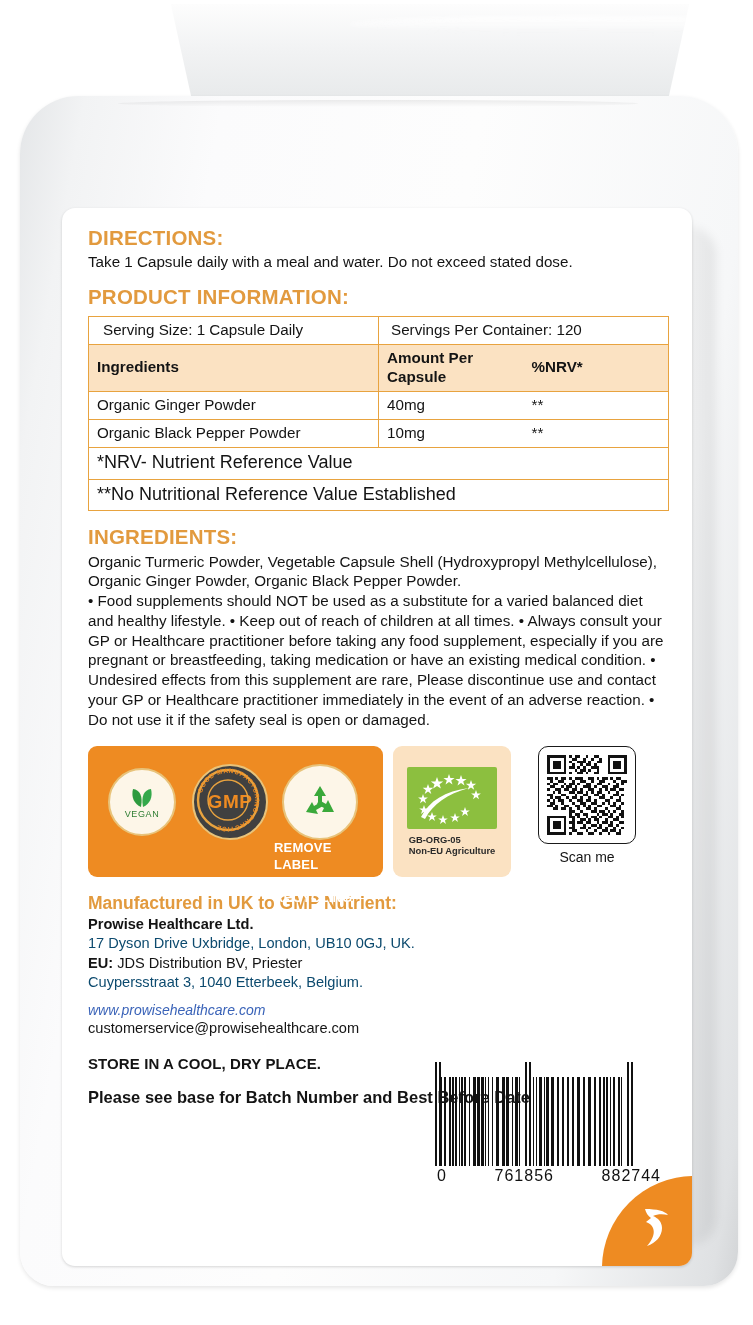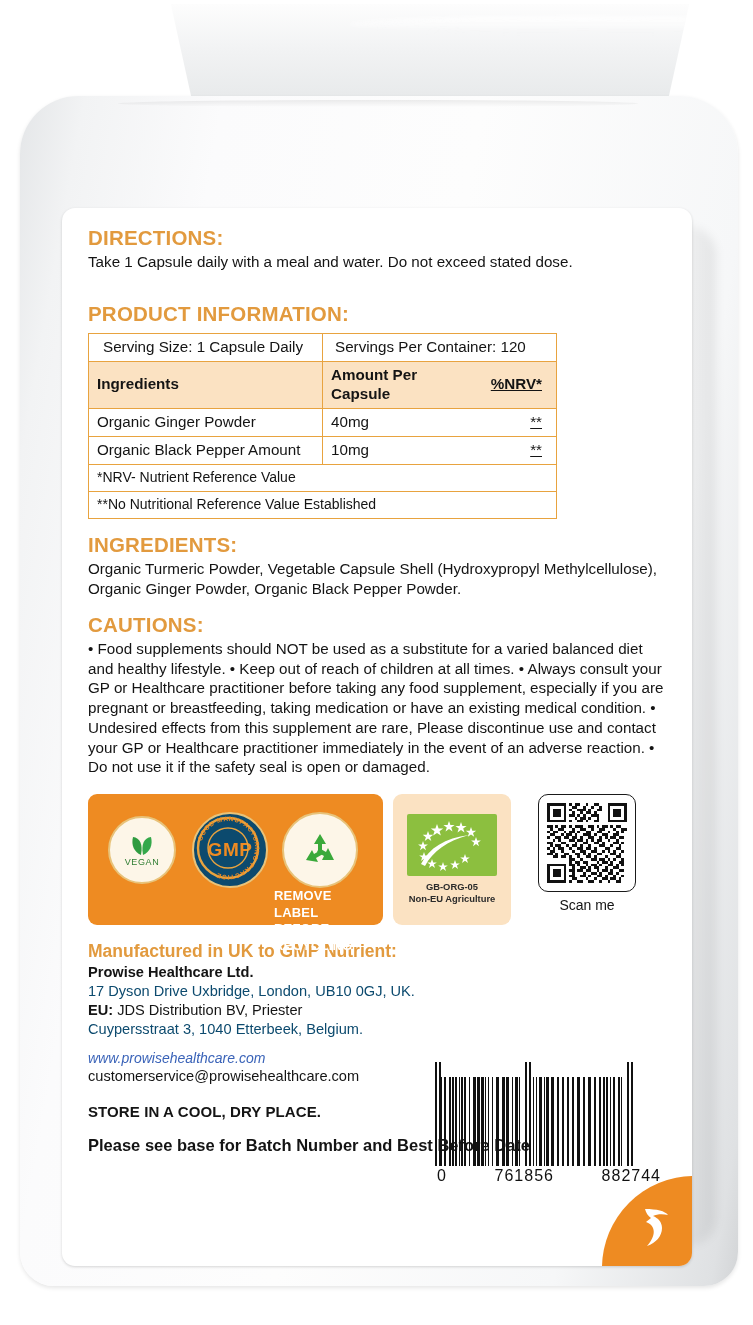--- a/index.html
+++ b/index.html
@@ -58,54 +58,54 @@
   .head{
     color:#E29A3E;font-size:20.5px;font-weight:bold;letter-spacing:.2px;
     margin:0 0 2px 0;line-height:1.18;
   }
   .body-text{
     color:#141414;font-size:15.2px;line-height:1.30;margin:0;
   }
 
   
   .nutri{
-    width:469px;border-collapse:collapse;margin:7px 0 0 0;
+    width:581px;border-collapse:collapse;margin:7px 0 0 0;
     table-layout:fixed;
     padding-left:12px;
   }
   .nutri td{
     border:1.6px solid #E8A33F;
     padding:4px 8px 5px 8px;
     font-size:15.2px;color:#141414;line-height:1.2;
     vertical-align:middle;
   }
   .nutri .serv{padding-left:14px;}
   .nutri .hdr{background:#FBE2C2;font-weight:bold;}
-  .nutri .nrv{text-align:right;padding-right:14px;width:72px;text-decoration:underline;}
+  .nutri .nrv{padding-right:14px;width:72px;}
   .nutri .amt{width:214px;}
   .nutri .amt-hdr{font-weight:bold;}
-  .nutri .note{font-size:14px;}
+  .nutri .note{font-size:18px;}
   .nobdr-l{border-left:none !important;}
   .nobdr-r{border-right:none !important;}
 
   
   .badges{
     display:flex;align-items:stretch;gap:10px;margin-top:17px;width:583px;
   }
   .orange-panel{
     width:295px;height:131px;background:#EE8B22;border-radius:9px;
     position:relative;flex:0 0 auto;
   }
   .circ{
     position:absolute;border-radius:50%;background:#FDF6E8;
     border:2.2px solid #E8C37A;display:flex;flex-direction:column;
     align-items:center;justify-content:center;
   }
   .circ.vegan{left:20px;top:22px;width:64px;height:64px;}
-  .circ.gmp{left:104px;top:18px;width:72px;height:72px;background:#0c4a6e;}
+  .circ.gmp{left:104px;top:18px;width:72px;height:72px;background:#404040;}
   .circ.recyc{left:194px;top:18px;width:72px;height:72px;}
   .vegan-word{
     font-size:9px;font-weight:normal;color:#2E7D32;letter-spacing:.6px;margin-top:1px;
   }
   .gmp-word{font-size:19px;font-weight:bold;color:#EE8B22;letter-spacing:.5px;}
   .gmp-ring-text{
     position:absolute;left:104px;top:18px;width:72px;height:72px;
     pointer-events:none;
   }
   .remove-label{
@@ -114,21 +114,21 @@
   }
   .organic-box{
     width:118px;height:131px;background:#FBE2C2;border-radius:9px;
     display:flex;flex-direction:column;align-items:center;justify-content:center;
     flex:0 0 auto;
   }
   .euleaf{
     width:90px;height:62px;background:#8CBF3F;border-radius:2px;position:relative;
   }
   .org-code{
-    margin-top:5px;text-align:center;color:#2B2B2B;font-size:9.4px;
+    margin-top:5px;text-align:left;color:#2B2B2B;font-size:9.4px;
     font-weight:bold;line-height:1.25;
   }
   .qr-wrap{
     width:132px;display:flex;flex-direction:column;align-items:center;flex:0 0 auto;
   }
   .qr-box{
     width:96px;height:96px;background:#ffffff;border:1.6px solid #1a1a1a;
     border-radius:10px;display:flex;align-items:center;justify-content:center;
   }
   .scan-me{margin-top:5px;font-size:14px;color:#141414;}
@@ -185,56 +185,55 @@
     <div class="body-shadow-r"></div>
   </div>
   <div class="neck-seam"></div>
 
   <div class="label">
     <div class="label-inner">
 
       <div class="head">DIRECTIONS:</div>
       <p class="body-text">Take 1 Capsule daily with a meal and water. Do not exceed stated dose.</p>
 
-      <div class="head" style="margin-top:30px;">PRODUCT INFORMATION:</div>
+      <div class="head" style="margin-top:13px;">PRODUCT INFORMATION:</div>
 
       <table class="nutri">
         <tbody>
             <tr>
           <td class="serv" colspan="2">Serving Size: 1 Capsule Daily</td>
           <td class="serv" colspan="2" style="padding-left:12px;">Servings Per Container: 120</td>
         </tr>
         <tr>
           <td class="hdr" colspan="2">Ingredients</td>
           <td class="hdr amt amt-hdr nobdr-r">Amount Per Capsule</td>
           <td class="hdr nrv nobdr-l">%NRV*</td>
         </tr>
         <tr>
           <td colspan="2">Organic Ginger Powder</td>
           <td class="amt nobdr-r">40mg</td>
           <td class="nrv nobdr-l">**</td>
         </tr>
         <tr>
-          <td colspan="2">Organic Black Pepper Amount</td>
+          <td colspan="2">Organic Black Pepper Powder</td>
           <td class="amt nobdr-r">10mg</td>
           <td class="nrv nobdr-l">**</td>
         </tr>
         <tr>
           <td class="note" colspan="4">*NRV- Nutrient Reference Value</td>
         </tr>
         <tr>
           <td class="note" colspan="4">**No Nutritional Reference Value Established</td>
         </tr>
       </tbody>
         </table>
 
       <div class="head" style="margin-top:14px;">INGREDIENTS:</div>
       <p class="body-text">Organic Turmeric Powder, Vegetable Capsule Shell (Hydroxypropyl Methylcellulose), Organic Ginger Powder, Organic Black Pepper Powder.</p>
 
-      <div class="head" style="margin-top:14px;">CAUTIONS:</div>
       <p class="body-text">• Food supplements should NOT be used as a substitute for a varied balanced diet and healthy lifestyle.  • Keep out of reach of children at all times.  • Always consult your GP or Healthcare practitioner before taking any food supplement, especially if you are pregnant or breastfeeding, taking medication or have an existing medical condition.  • Undesired effects from this supplement are rare, Please discontinue use and contact your GP or Healthcare practitioner immediately in the event of an adverse reaction.  • Do not use it if the safety seal is open or damaged.</p>
 
       <div class="badges">
 
         <div class="orange-panel">
 
           <div class="circ vegan">
             <svg width="30" height="22" viewBox="0 0 30 22">
               <path d="M14 21 C7 18 4 11 6 3 C13 4 16 10 14 21 Z" fill="#2E9B3F"></path>
               <path d="M16 21 C23 18 26 11 24 3 C17 4 14 10 16 21 Z" fill="#34A84A"></path>

